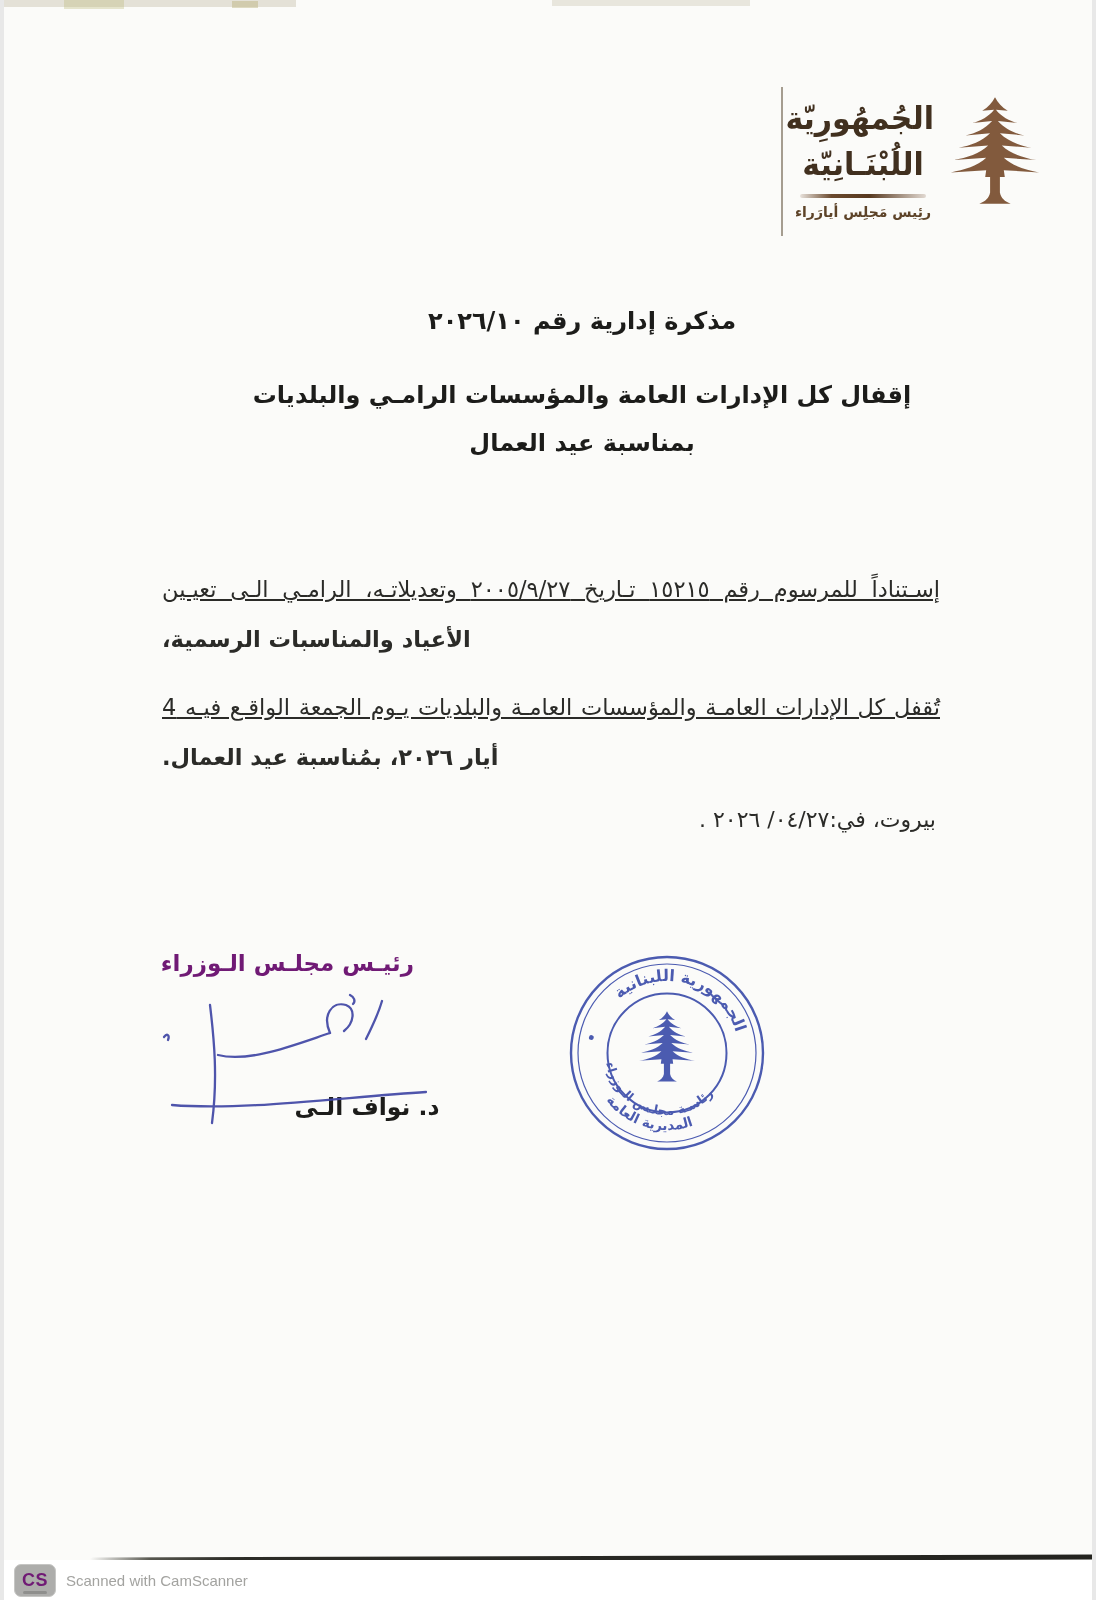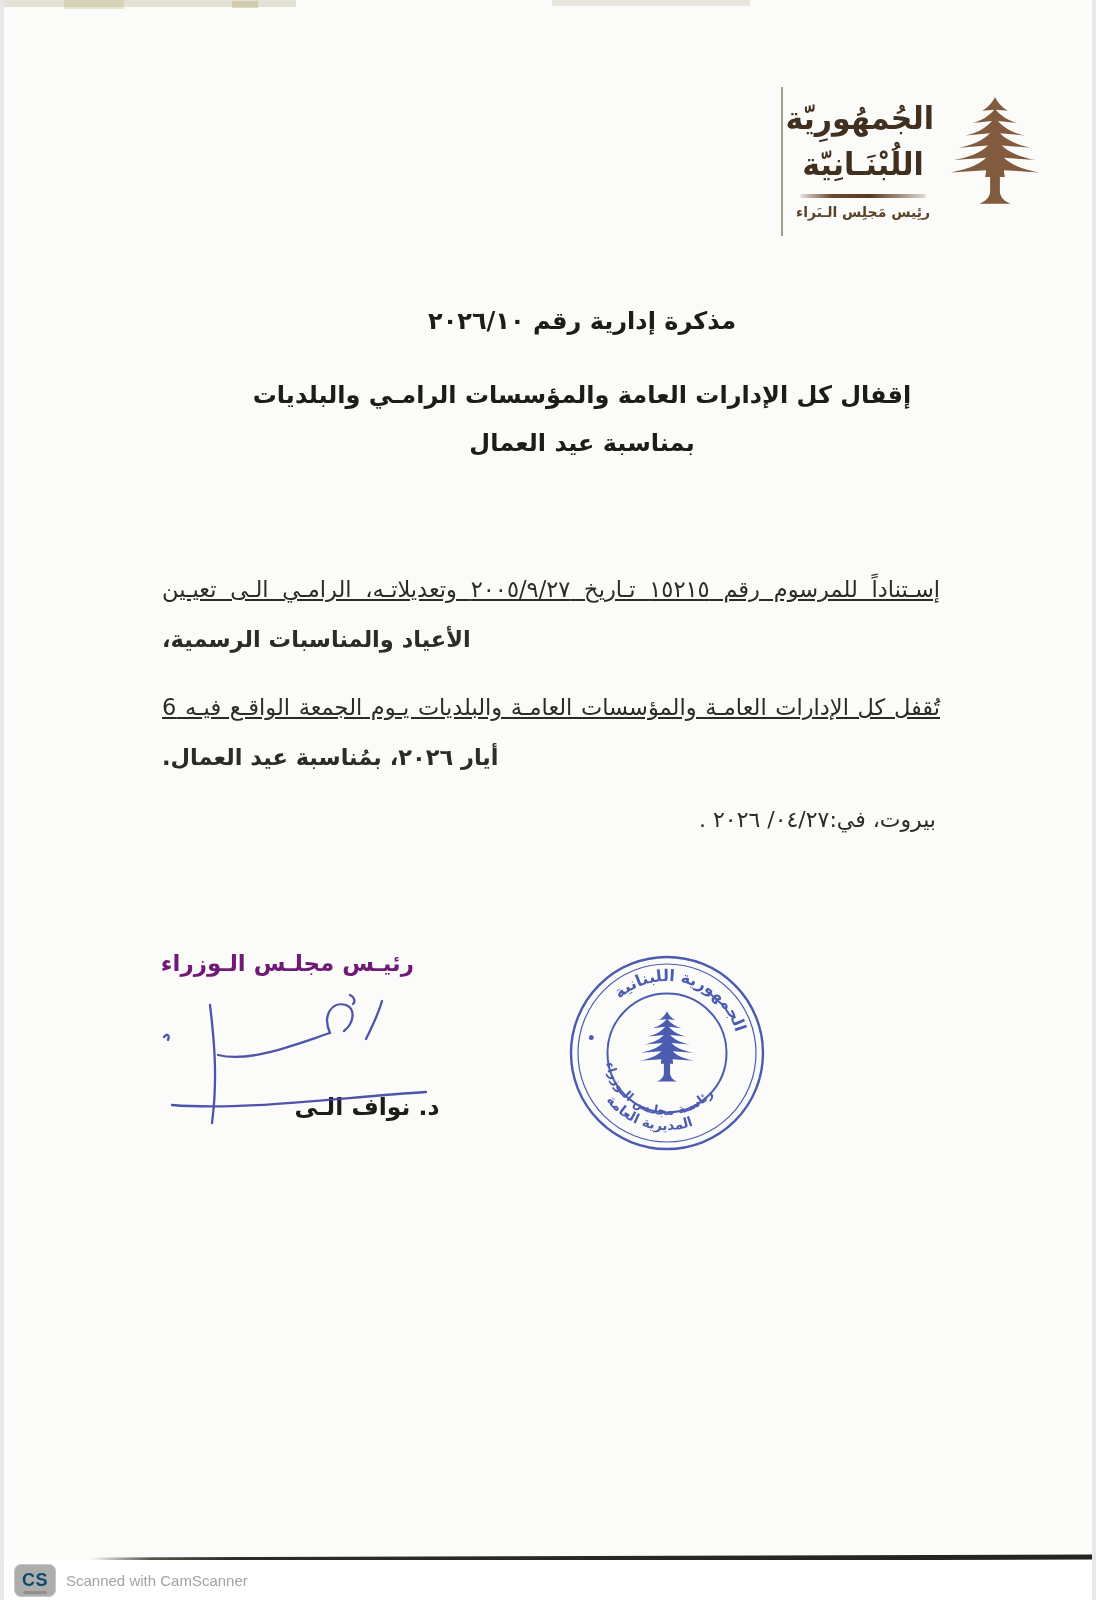--- a/index.html
+++ b/index.html
@@ -43,61 +43,61 @@
   #official-stamp{position:absolute;left:559px;top:949px;z-index:2;}
   #official-stamp text{font-family:"DejaVu Sans",sans-serif;font-weight:bold;}
   
   #footer-white{position:absolute;left:0;top:1560px;width:1096px;height:40px;background:#ffffff;}
   #footer-page-edge-line{position:absolute;left:86px;top:1556px;width:1010px;height:4.5px;border-radius:3px;
     background:linear-gradient(to right,rgba(40,40,35,0),#56564e 6%,#2c2c27 14%,#23231f);
     transform:rotate(-0.18deg);}
   #camscanner-logo{position:absolute;left:10px;top:1564px;width:42px;height:33px;border-radius:7px;
     background:#adadab;border:1.5px solid #c6c6c4;box-sizing:border-box;
     display:flex;align-items:center;justify-content:center;}
-  #camscanner-logo span{color:#0c4a6e;font-weight:bold;font-size:18px;font-family:"Liberation Sans",sans-serif;letter-spacing:.5px;}
+  #camscanner-logo span{color:#701a75;font-weight:bold;font-size:18px;font-family:"Liberation Sans",sans-serif;letter-spacing:.5px;}
   #camscanner-logo::after{content:"";position:absolute;bottom:2px;left:20%;width:60%;height:3px;background:#8f8f8d;border-radius:2px;}
   #camscanner-text{position:absolute;left:62px;top:1572px;color:#a3a3a0;font-size:15px;font-family:"Liberation Sans",sans-serif;}
 </style>
 </head>
 <body>
 
 <div id="page">
 
   <div class="strip" style="left:0;top:0;width:292px;height:7px;background:rgba(195,188,165,.4);"></div>
   <div class="strip" style="left:60px;top:0;width:60px;height:9px;background:rgba(190,185,120,.35);"></div>
   <div class="strip" style="left:548px;top:0;width:198px;height:6px;background:rgba(195,188,165,.33);"></div>
   <div class="strip" style="left:228px;top:1px;width:26px;height:7px;background:rgba(180,170,110,.4);"></div>
   <div class="strip" style="left:1089px;top:55px;width:2px;height:70px;background:rgba(160,155,145,.5);"></div>
 
   <div id="header-divider"></div>
   <div id="header-block">
     <div id="calligraphy-col">
       <div class="republic-line">الجُمهُورِيّة</div>
       <div class="republic-line">اللُبْنَـانِيّة</div>
       <div id="header-rule"></div>
-      <div id="pm-title">رئِيس مَجلِس الـىَراء</div>
+      <div id="pm-title">رئِيس مَجلِس أيارَراء</div>
     </div>
     <svg id="header-cedar" width="98" height="112" viewBox="0 0 100 100" preserveAspectRatio="none">
       <path fill="#7b5133" opacity="0.95" d="M50 3 C47 8 43 12 37 15 L49 14 C44 20 35 24 27 26 L47 24 C40 31 30 35 20 37 L45 35 C37 42 25 46 13 48 L43 46 C35 53 21 57 8 59 L41 57 C33 64 18 68 5 70 L41 68 L40 74 L45 74 L45 88 C44 93 40 96 34 98 L66 98 C60 96 56 93 55 88 L55 74 L60 74 L59 68 L95 70 C82 68 67 64 59 57 L92 59 C79 57 65 53 57 46 L87 48 C75 46 63 42 55 35 L80 37 C70 35 60 31 53 24 L73 26 C65 24 56 20 51 14 L63 15 C57 12 53 8 50 3 Z"></path>
     </svg>
   </div>
 
   <div id="memo-title-block">
     <div id="title-line1" class="title-line">مذكرة إدارية رقم ٢٠٢٦/١٠</div>
     <div id="title-line2" class="title-line">إقفال كل الإدارات العامة والمؤسسات الرامـي والبلديات</div>
     <div id="title-line3" class="title-line">بمناسبة عيد العمال</div>
   </div>
 
   <div id="body-text">
     <div id="paragraph-1">
       <div class="p-just">إسـتناداً للمرسوم رقم ١٥٢١٥ تـاريخ ٢٠٠٥/٩/٢٧ وتعديلاتـه، الرامـي الـى تعيـين</div>
       <div class="p-end">الأعياد والمناسبات الرسمية،</div>
     </div>
     <div id="paragraph-2">
-      <div class="p-just">تُقفل كل الإدارات العامـة والمؤسسات العامـة والبلديات يـوم الجمعة الواقـع فيـه 6</div>
+      <div class="p-just">تُقفل كل الإدارات العامـة والمؤسسات العامـة والبلديات يـوم الجمعة الواقـع فيـه 4</div>
       <div class="p-end">أيار ٢٠٢٦، بمُناسبة عيد العمال.</div>
     </div>
   </div>
 
   <div id="date-line"><span>بيروت، في:</span><bdo dir="ltr">. ٢٠٢٦ /٠٤/٢٧</bdo></div>
 
   <div id="signature-title">رئيـس مجلـس الـوزراء</div>
   <div id="signatory-name">د. نواف الـى</div>
 
   <svg id="signature-ink" width="300" height="140" viewBox="0 0 300 140">

